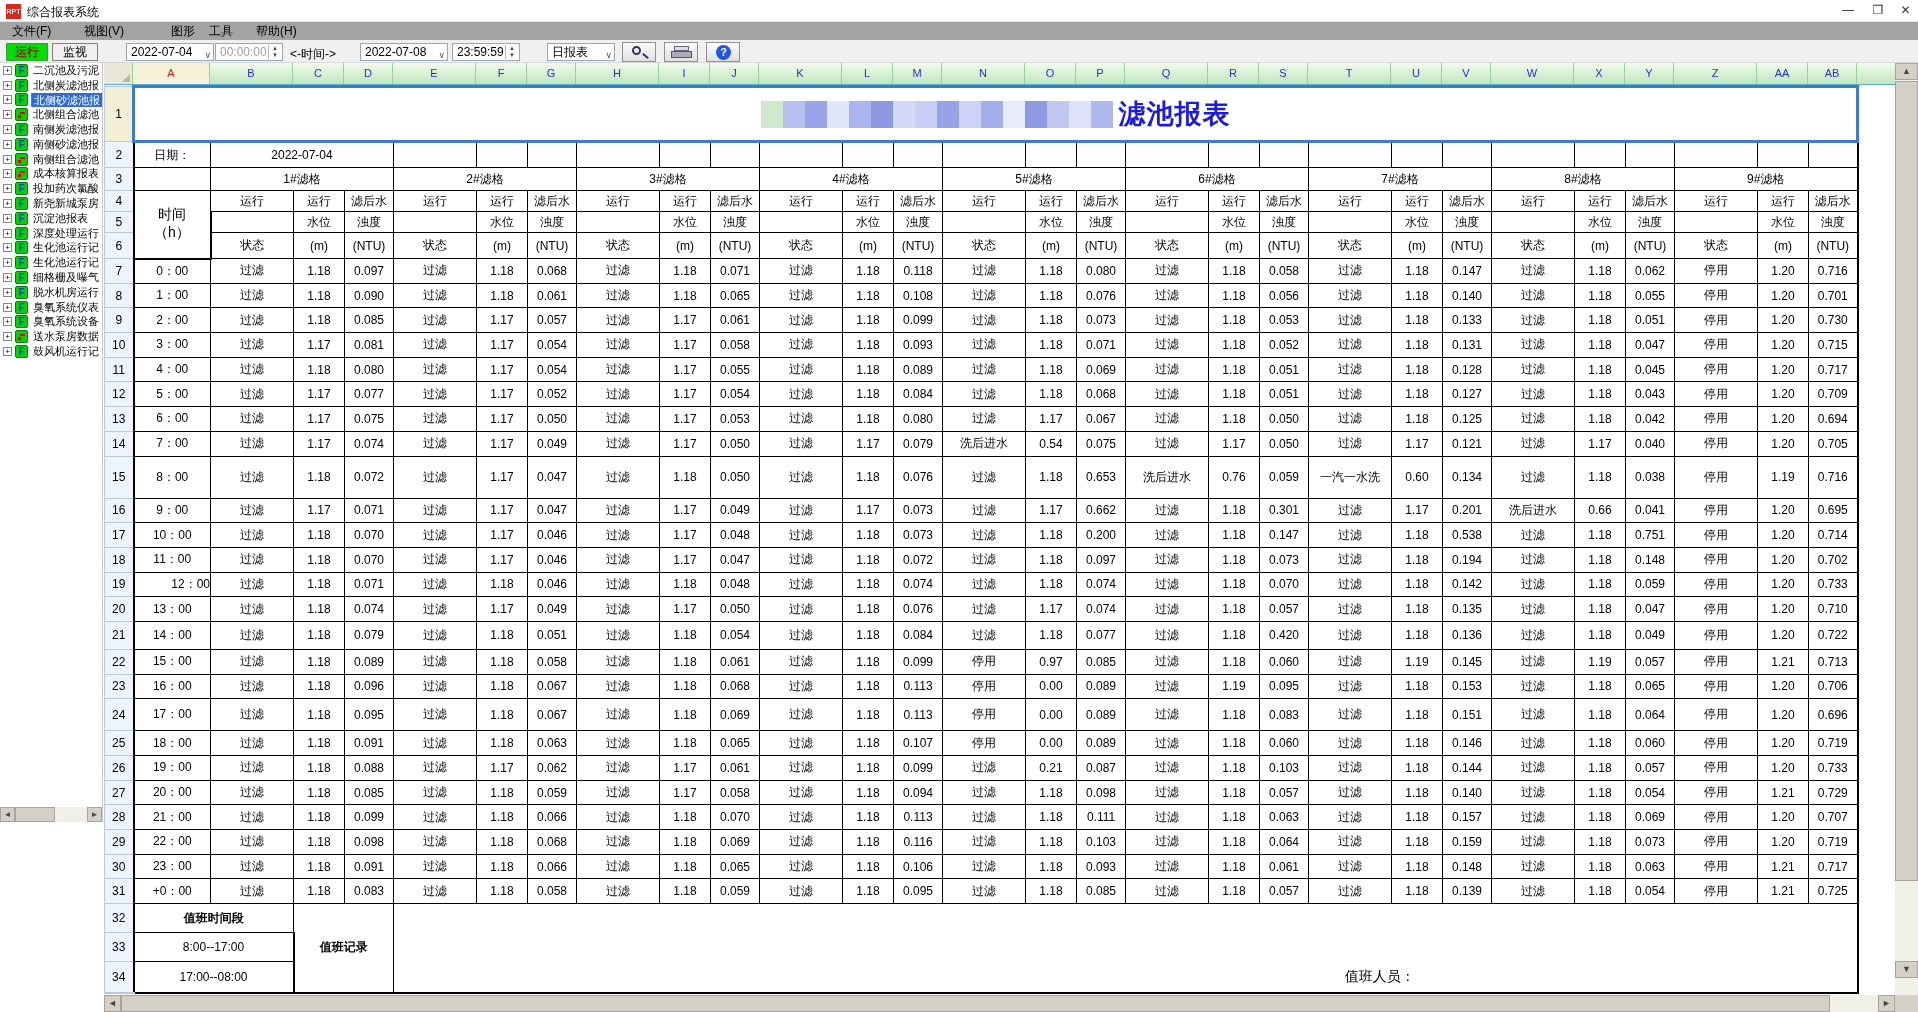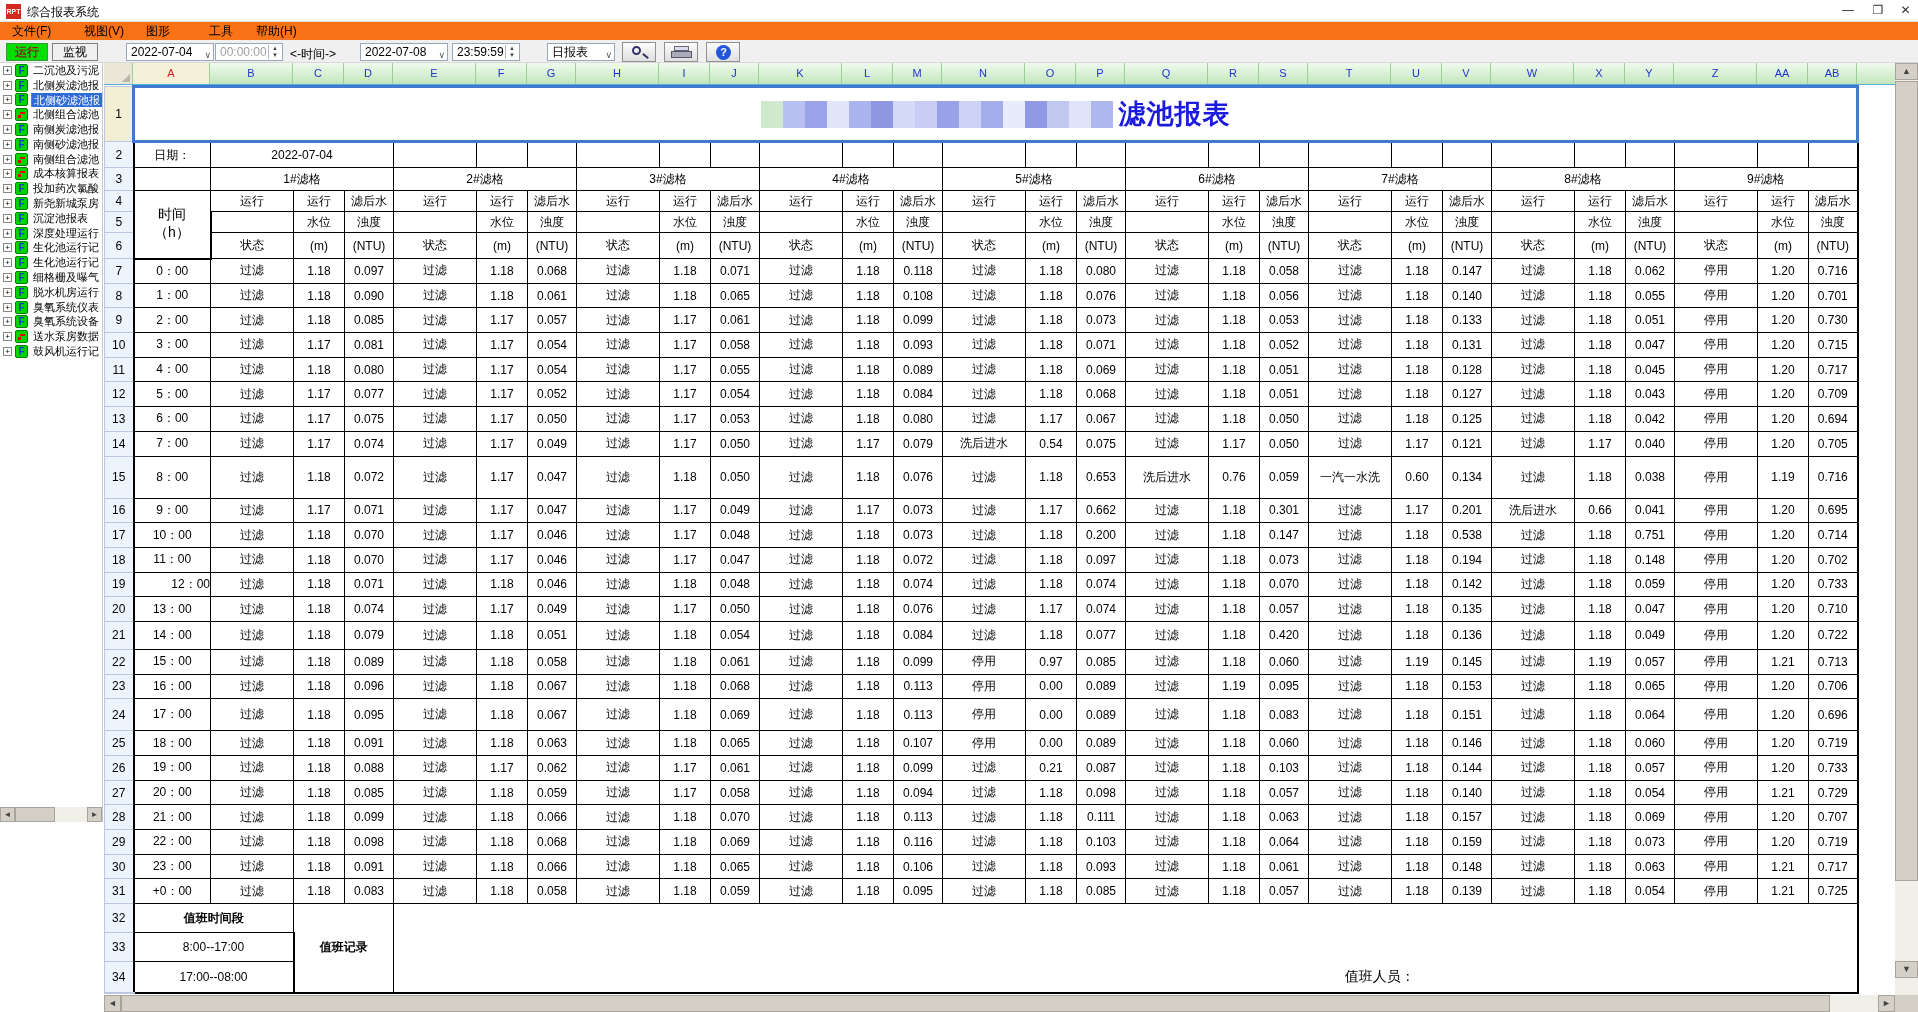--- a/index.html
+++ b/index.html
@@ -9,21 +9,21 @@
   
   #titlebar { position:absolute; left:0; top:0; width:1918px; height:22px; background:#ffffff;
     border-bottom:1px solid #e4e4e4; }
   #app-icon { position:absolute; left:6px; top:4px; width:15px; height:15px; background:#d42a1e;
     color:#fff; font-size:7px; font-weight:bold; text-align:center; line-height:15px; }
   #app-title { position:absolute; left:27px; top:4px; font-size:12px; color:#000; }
   .winbtn { position:absolute; top:0; width:30px; height:21px; text-align:center; line-height:21px;
     font-size:12px; color:#333; }
   #btn-min  { left:1833px; } #btn-max { left:1863px; } #btn-close { left:1893px; width:25px; }
 
-  #menubar { position:absolute; left:0; top:22px; width:1918px; height:18px; background:#f97316; }
+  #menubar { position:absolute; left:0; top:22px; width:1918px; height:18px; background:#a3a3a3; }
   .menu-item { position:absolute; top:1px; font-size:12px; color:#000; }
 
   #toolbar { position:absolute; left:0; top:40px; width:1918px; height:23px; background:#f0f0f0;
     border-bottom:1px solid #d8d8d8; }
   .tbtn { position:absolute; top:3px; height:18px; font-size:12px; text-align:center;
     border:1px solid #808080; background:#f0f0f0; line-height:16px; }
   #btn-run { left:6px; width:42px; background:#00e000; color:#8b1a1a; border-color:#3c9a3c; font-weight:bold; }
   #btn-mon { left:52px; width:46px; }
   .combo { position:absolute; top:3px; height:18px; background:#fff; border:1px solid #9aa7b8;
     font-size:12px; line-height:16px; padding-left:4px; }
@@ -122,21 +122,21 @@
   <div id="app-icon">RPT</div>
   <div id="app-title">综合报表系统</div>
   <div class="winbtn" id="btn-min">—</div>
   <div class="winbtn" id="btn-max">❐</div>
   <div class="winbtn" id="btn-close">✕</div>
 </div>
 
 <div id="menubar">
     <div class="menu-item" style="left: 12px;">文件(F)</div>
     <div class="menu-item" style="left: 84px;">视图(V)</div>
-    <div class="menu-item" style="left: 146px;">图形</div>
+    <div class="menu-item" style="left: 171px;">图形</div>
     <div class="menu-item" style="left: 209px;">工具</div>
     <div class="menu-item" style="left: 256px;">帮助(H)</div>
   </div>
 
 <div id="toolbar">
   <div class="tbtn" id="btn-run">运行</div>
   <div class="tbtn" id="btn-mon">监视</div>
   <div class="combo" id="date1"><span>2022-07-04</span><span class="arr">∨</span></div>
   <div class="combo" id="time1"><span>00:00:00</span><div class="spin">▲<br>▼</div></div>
   <div id="lbl-time">&lt;-时间-&gt;</div>

